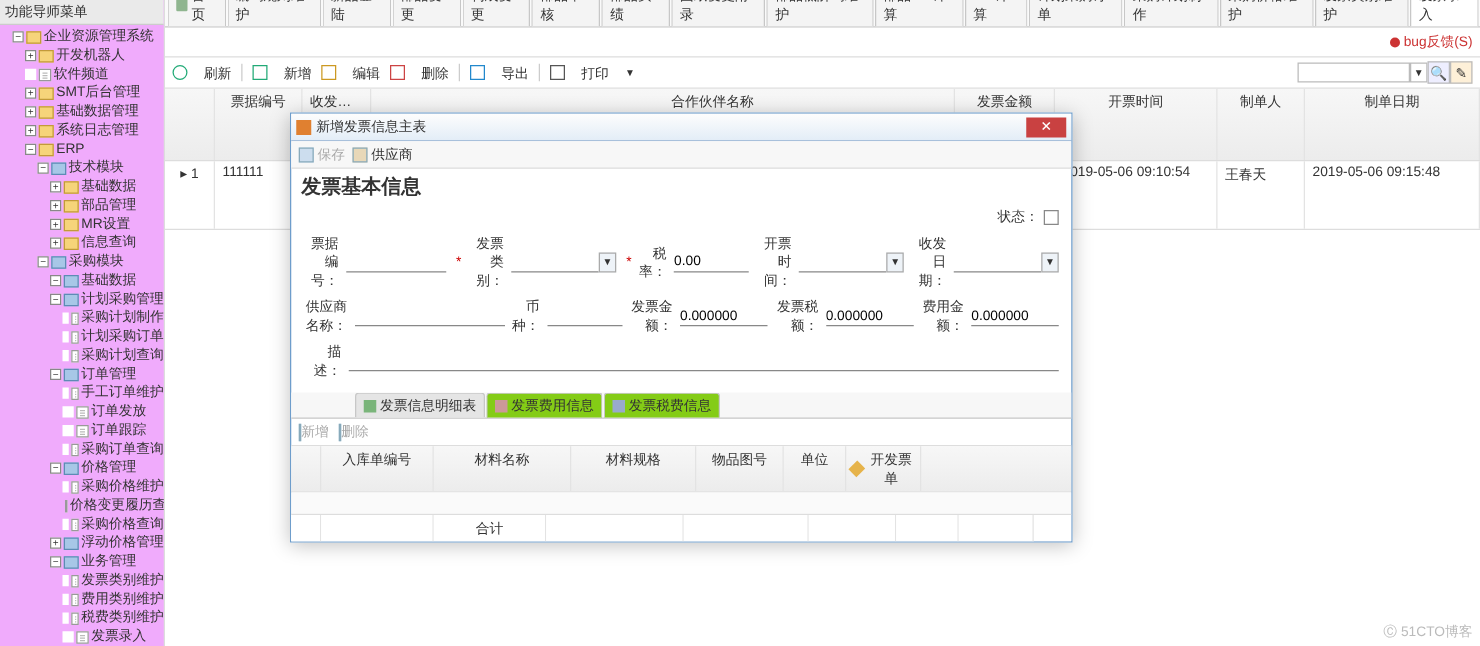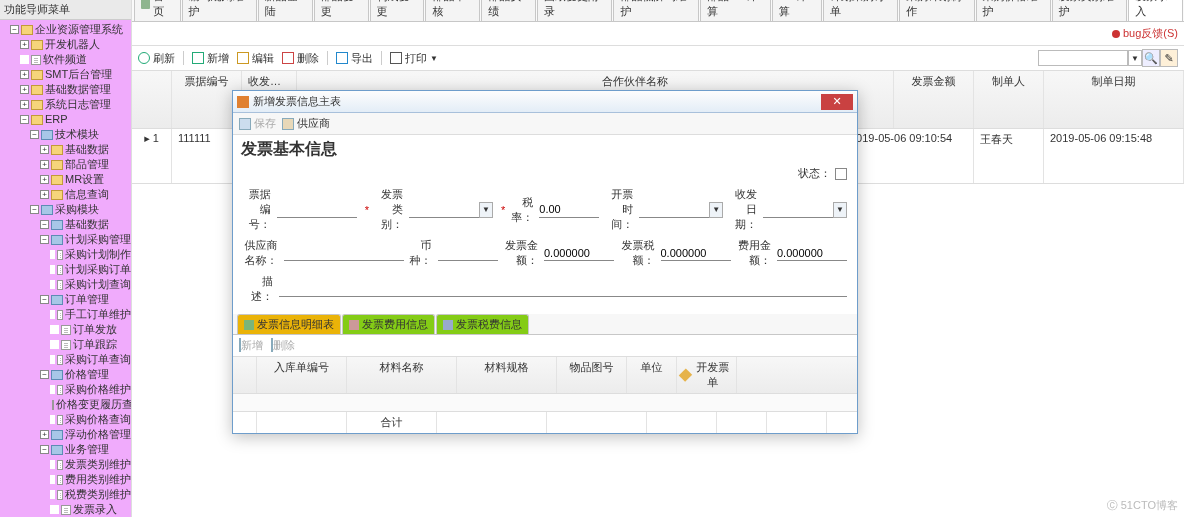--- a/index.html
+++ b/index.html
@@ -23,21 +23,21 @@
 .tabstrip { display: flex; border-bottom: 1px solid #c7c7c7; background: #fafafa; height: 22px; align-items: flex-end; padding-left: 2px; }
 .tab { border: 1px solid #c7c7c7; border-bottom: none; padding: 2px 6px; margin-right: 1px; background: #f4f4f4; border-radius: 3px 3px 0 0; display: flex; align-items: center; gap: 3px; cursor: pointer; font-size: 11px; }
 .tab.active { background: #fff; font-weight: normal; }
 .tab-ic { width: 10px; height: 10px; background: #8fb58f; border-radius: 1px; }
 
 .toolrow { display: flex; justify-content: space-between; align-items: center; height: 24px; border-bottom: 1px solid #ddd; padding: 0 6px; }
 .bugbtn { color: #c33; display: flex; align-items: center; gap: 3px; cursor: pointer; }
 .bugdot { width: 8px; height: 8px; background: #c33; border-radius: 50%; }
 
 .gridtools { display: flex; align-items: center; gap: 8px; padding: 3px 6px; border-bottom: 1px solid #ddd; }
-.tbtn { display: flex; align-items: center; gap: 3px; cursor: pointer; color: #333; }
+.tbtn { display: flex; align-items: center; gap: 13px; cursor: pointer; color: #333; }
 .tbtn-ic { width: 12px; height: 12px; border: 1px solid #888; display: inline-block; }
 .tbtn-ic.refresh { border-radius: 50%; border-color: #2a7; }
 .tbtn-ic.add { border-color: #2a7; }
 .tbtn-ic.edit { border-color: #c92; }
 .tbtn-ic.del { border-color: #c44; }
 .tbtn-ic.exp { border-color: #28c; }
 .tbtn-ic.print { border-color: #555; }
 .sep { width: 1px; height: 14px; background: #ccc; }
 .searchbox { margin-left: auto; display: flex; align-items: center; }
 .searchbox input { width: 90px; height: 16px; border: 1px solid #bbb; }
@@ -68,21 +68,21 @@
 .red { color: #c00; margin-left: 2px; }
 .finput { height: 16px; border: none; border-bottom: 1px solid #888; background: transparent; }
 .w60{width:60px;} .w70{width:70px;} .w80{width:80px;} .w120{width:120px;}
 .combo { display: flex; }
 .combo .drop { width: 14px; height: 16px; border: 1px solid #aaa; background: #eef3f8; display: flex; align-items: center; justify-content: center; font-size: 8px; cursor: pointer; }
 .state { margin-left: auto; display: flex; align-items: center; gap: 4px; }
 .cbox { width: 12px; height: 12px; border: 1px solid #888; background: #fff; }
 
 .subtabs { display: flex; border-bottom: 1px solid #c7c7c7; margin-top: 2px; padding-left: 4px; background: #f7f7f7; }
 .stab { border: 1px solid #c7c7c7; border-bottom: none; padding: 2px 6px; margin-right: 1px; background: #84cc16; border-radius: 3px 3px 0 0; display: flex; align-items: center; gap: 3px; cursor: pointer; }
-.stab.active { background: #eab308; }
+.stab.active { background: #e5e5e5; margin-left: 47px; }
 .stab-ic { width: 10px; height: 10px; background: #7ab57a; }
 
 .subtb { display: flex; gap: 8px; padding: 3px 6px; border-bottom: 1px solid #ddd; }
 .subtb .disabled { color: #aaa; }
 
 .dgrid-head { display: flex; background: linear-gradient(#f7f7f7,#ececec); border-bottom: 1px solid #ddd; }
 .dcell { padding: 3px 4px; border-right: 1px solid #e3e3e3; text-align: center; }
 .d0{width:24px;} .d1{width:90px;} .d2{width:90px;} .d3{width:110px;} .d4{width:100px;} .d5{width:70px;} .d6{width:50px;} .d7{width:60px;}
 .d7 { display:flex; align-items:center; justify-content:center; gap:4px;}
 .pen { width:10px;height:10px;background:#e6b34a;transform:rotate(45deg);}
@@ -450,20 +450,21 @@
       </div>
     </div>
     <div class="grid">
       <div class="gridhead">
         <div class="cell c0"></div>
         <div class="cell c1">票据编号</div>
         <div class="cell c2">收发方向</div>
         <div class="cell c3">合作伙伴编号</div>
         <div class="cell c4">合作伙伴名称</div>
         <div class="cell c5">发票金额</div>
+        <div class="cell c6">开票时间</div>
         <div class="cell c7">制单人</div>
         <div class="cell c8">制单日期</div>
       </div>
       <div class="gridrow">
         <div class="cell c0">▸ 1</div>
         <div class="cell c1">111111</div>
         <div class="cell c2">收</div>
         <div class="cell c3">10038</div>
         <div class="cell c4">供应商1</div>
         <div class="cell c5">45.00</div>

